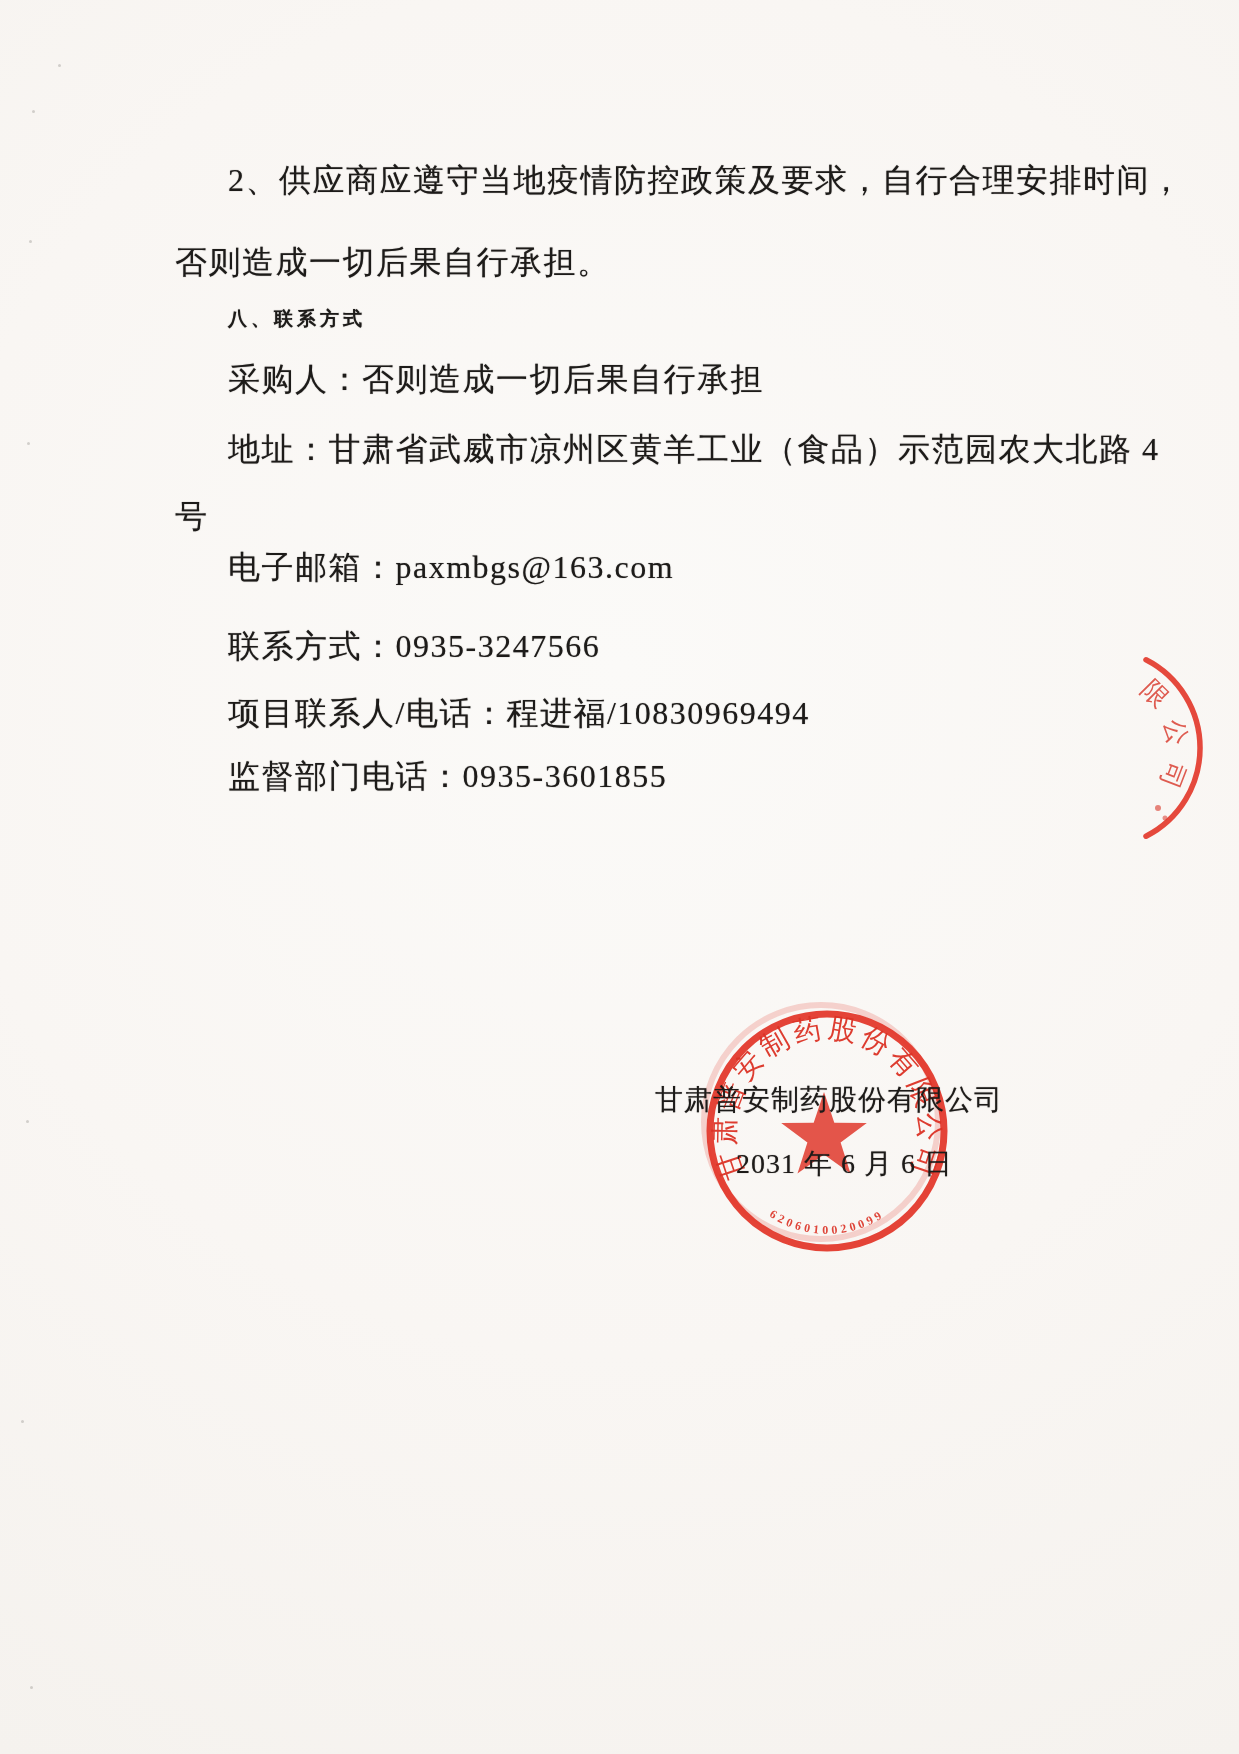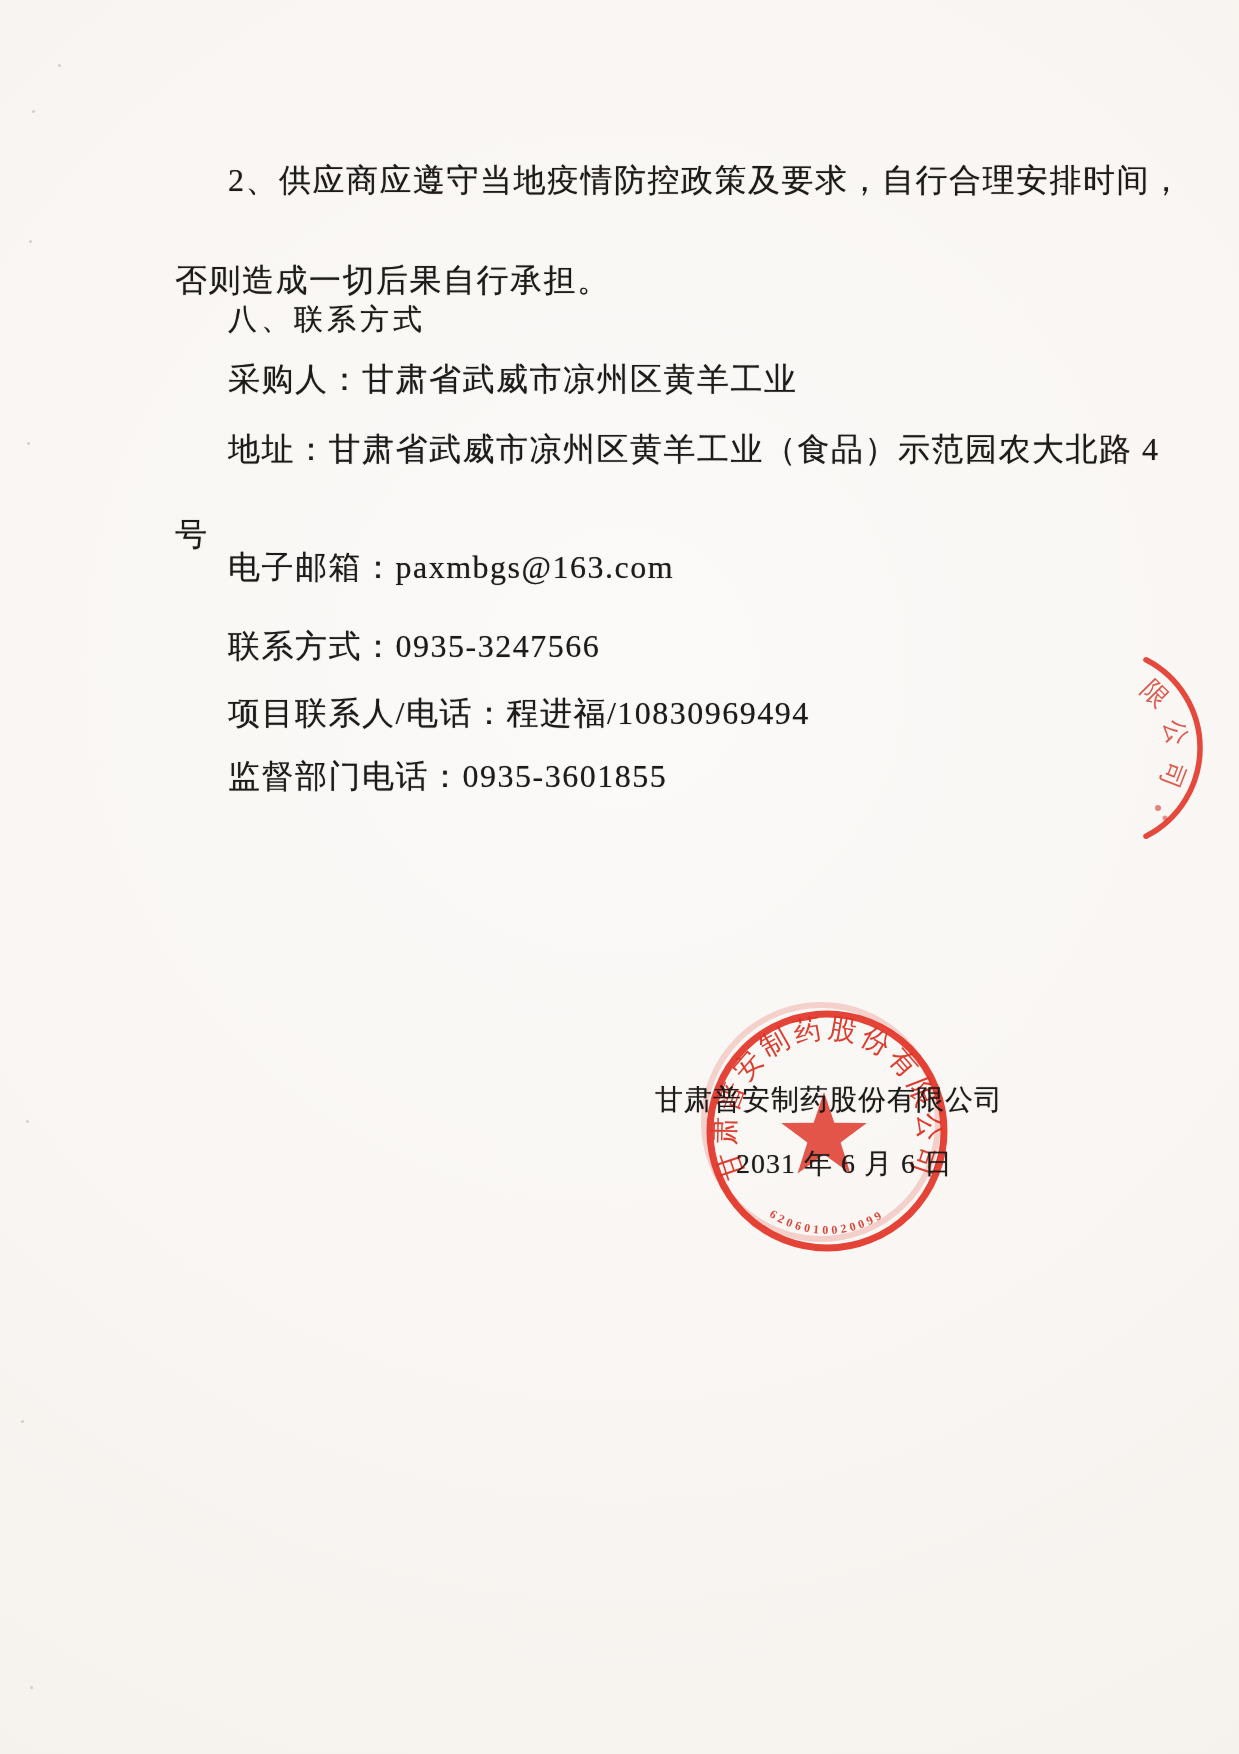--- a/index.html
+++ b/index.html
@@ -14,22 +14,22 @@
   }
   .line{
     position:absolute;
     left:228px;
     height:44px;line-height:44px;
     font-size:32px;
     letter-spacing:1.5px;
     white-space:nowrap;
     text-shadow:0 0 1px rgba(25,22,20,0.55);
   }
-  .line.flush{left:175px;margin-top:18px;}
-  .line.heading{font-weight:normal;letter-spacing:4px;font-size:29px;}
+  .line.flush{left:175px;}
+  .line.heading{font-weight:bold;letter-spacing:4px;font-size:19px;}
   .sig{
     position:absolute;
     height:44px;line-height:44px;
     font-size:28px;letter-spacing:1px;
     white-space:nowrap;
     text-shadow:0 0 1px rgba(25,22,20,0.5);
     z-index:3;
   }
   .seal-svg{position:absolute;z-index:2;}
   .speck{
@@ -46,21 +46,21 @@
   <span class="speck" style="left:32px;top:110px"></span>
   <span class="speck" style="left:29px;top:240px"></span>
   <span class="speck" style="left:27px;top:442px"></span>
   <span class="speck" style="left:26px;top:1120px"></span>
   <span class="speck" style="left:21px;top:1420px"></span>
   <span class="speck" style="left:30px;top:1686px"></span>
 
   <div class="line" style="top:158px">2、供应商应遵守当地疫情防控政策及要求，自行合理安排时间，</div>
   <div class="line flush" style="top:240px">否则造成一切后果自行承担。</div>
   <div class="line heading" style="top:297px">八、联系方式</div>
-  <div class="line" style="top:357px">采购人：甘肃省武威市凉州区黄羊工业</div>
+  <div class="line" style="top:357px">采购人：否则造成一切后果自行承担</div>
   <div class="line" style="top:427px">地址：甘肃省武威市凉州区黄羊工业（食品）示范园农大北路 4</div>
   <div class="line flush" style="top:494px">号</div>
   <div class="line" style="top:545px">电子邮箱：paxmbgs@163.com</div>
   <div class="line" style="top:624px">联系方式：0935-3247566</div>
   <div class="line" style="top:691px">项目联系人/电话：程进福/10830969494</div>
   <div class="line" style="top:754px">监督部门电话：0935-3601855</div>
 
   <svg class="seal-svg" style="left:697px;top:1001px" width="260" height="260" viewBox="0 0 260 260">
     <g opacity="0.2" transform="translate(-6,-9)">
       <circle cx="130" cy="130" r="117" fill="none" stroke="#e23528" stroke-width="6"></circle>

